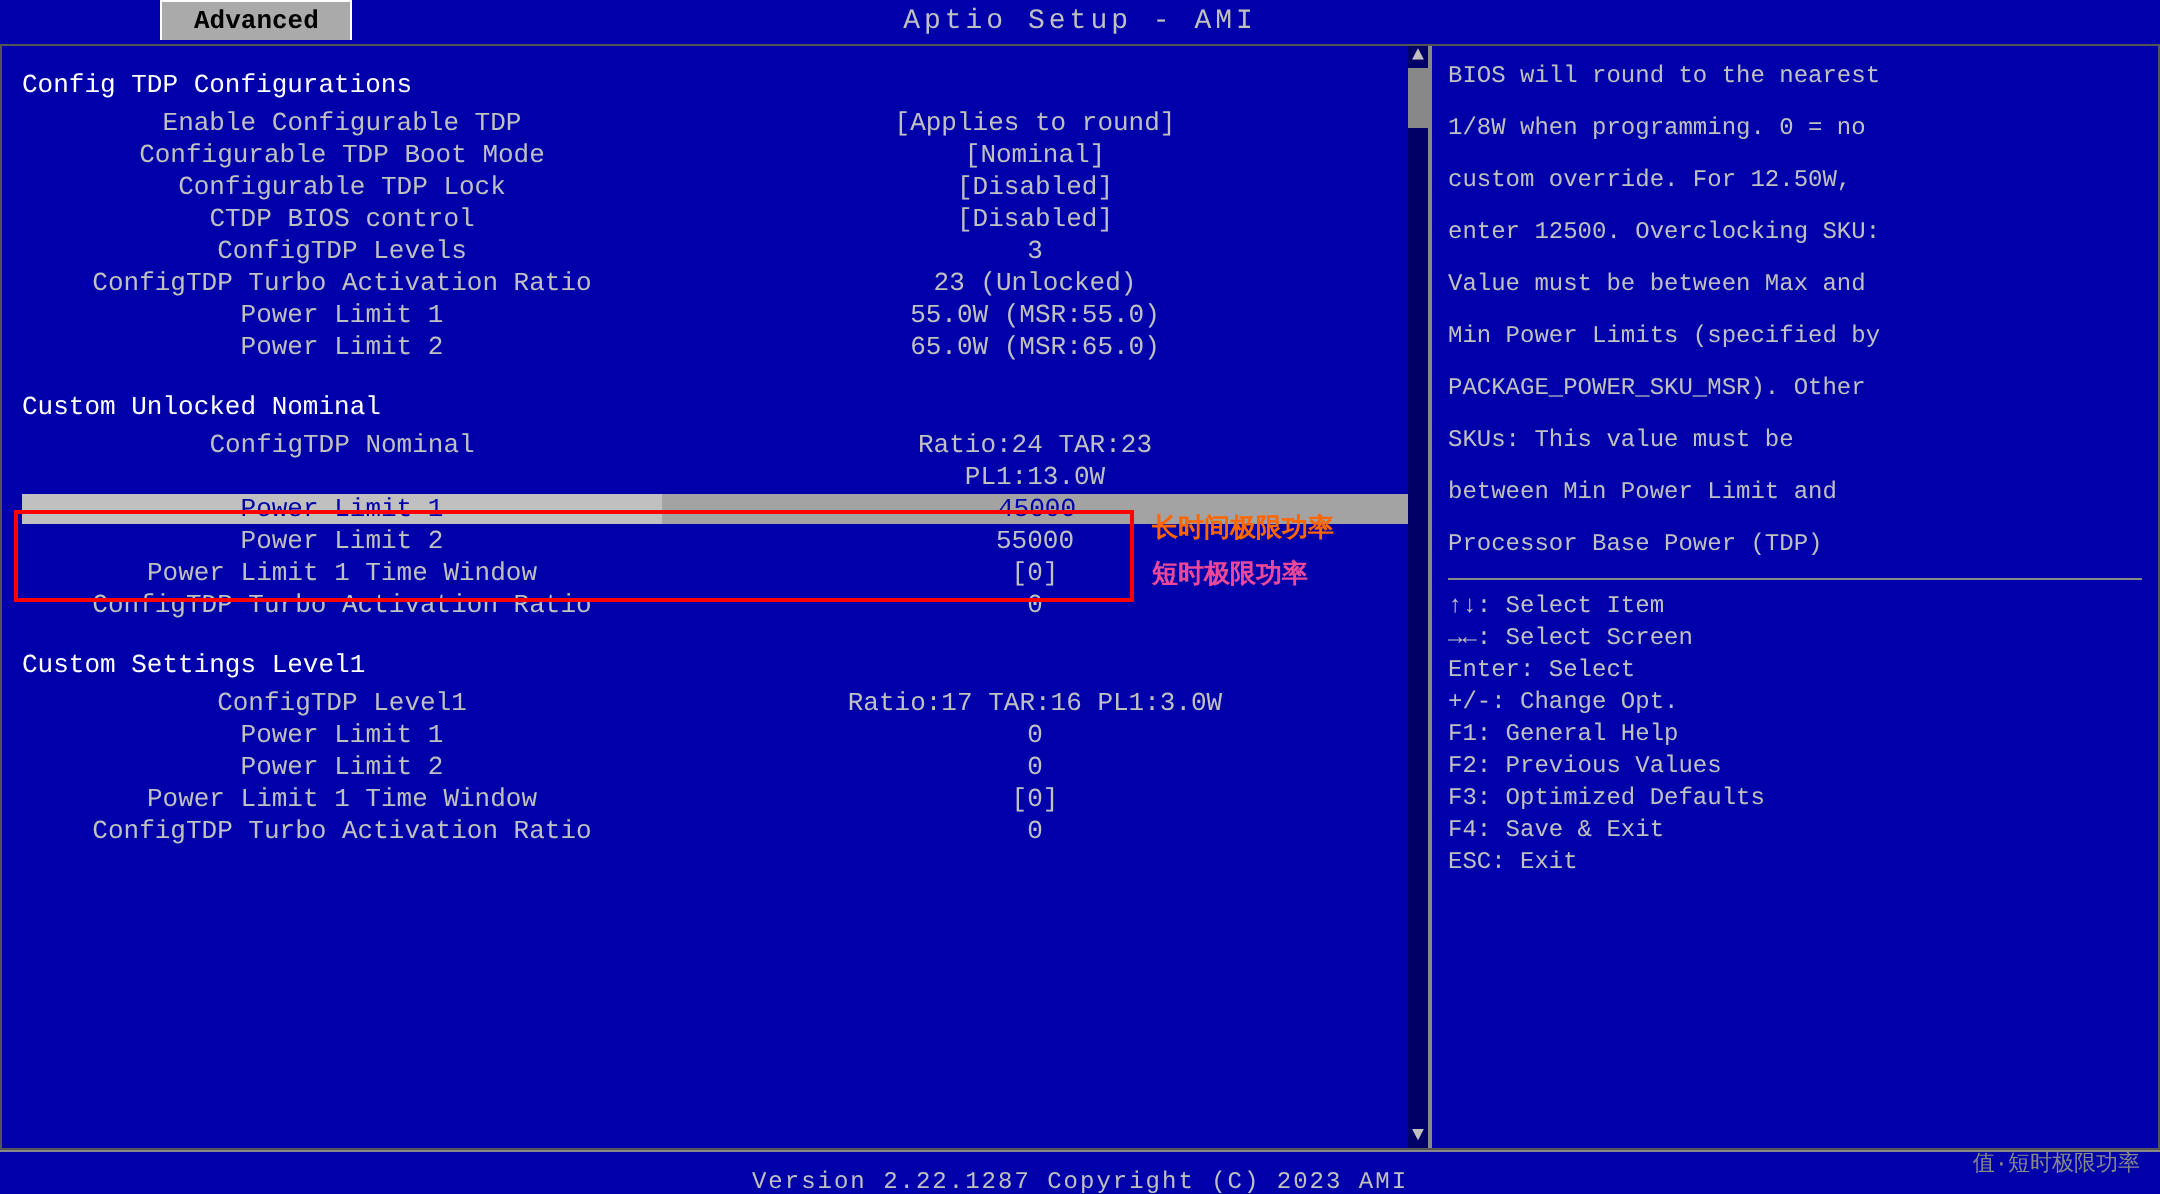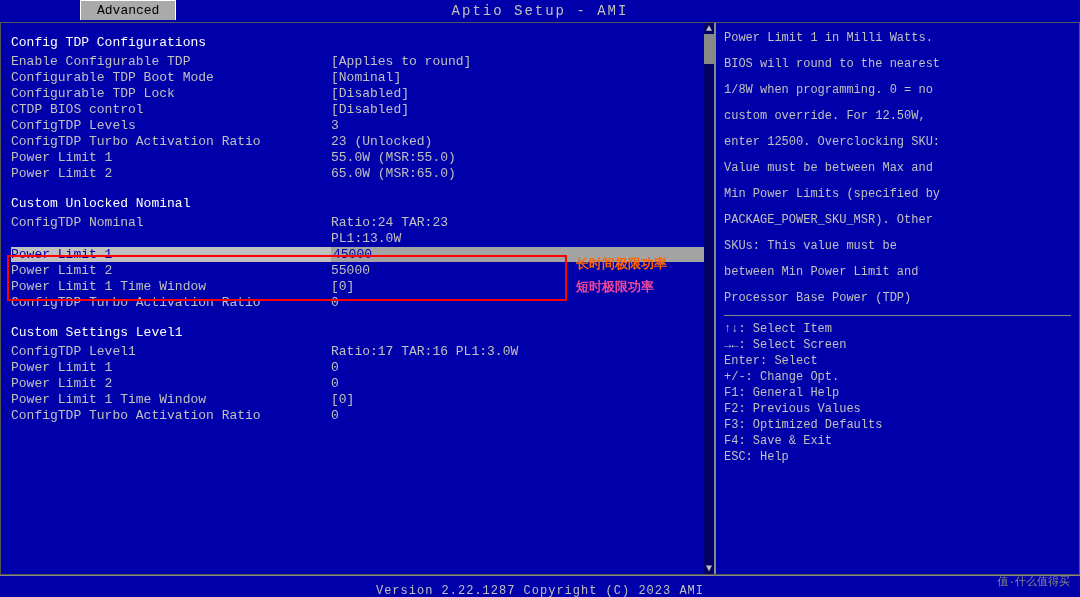--- a/index.html
+++ b/index.html
@@ -25,21 +25,21 @@
       position: relative;
     }
 
     #tab-advanced {
       position: absolute;
       left: 80px;
       top: 0;
       background: #aaaaaa;
       color: #000000;
       padding: 2px 16px;
-      font-weight: normal;
+      font-weight: bold;
       border-top: 1px solid #ffffff;
       border-left: 1px solid #ffffff;
       border-right: 1px solid #ffffff;
       font-size: 13px;
     }
 
     #title-bar {
       color: #c0c0c0;
       font-size: 14px;
       letter-spacing: 2px;
@@ -75,20 +75,21 @@
       color: #ffffff;
       font-size: 13px;
       margin-bottom: 4px;
       margin-top: 6px;
     }
 
     .config-row {
       display: flex;
       width: 100%;
       margin-bottom: 1px;
+      text-align: center;
     }
 
     .config-label {
       color: #c0c0c0;
       flex: 0 0 320px;
       font-size: 13px;
     }
 
     .config-value {
       color: #c0c0c0;
@@ -323,21 +324,20 @@
     <div id="scrollbar">
       <div class="scrollbar-arrow">▲</div>
       <div id="scrollbar-thumb"></div>
       <div style="flex:1"></div>
       <div class="scrollbar-arrow">▼</div>
     </div>
   </div>
 
   <div id="right-panel">
     <div id="help-text-block">
-      <div class="help-text">Power Limit 1 in Milli Watts.</div>
       <div class="help-text">BIOS will round to the nearest</div>
       <div class="help-text">1/8W when programming. 0 = no</div>
       <div class="help-text">custom override. For 12.50W,</div>
       <div class="help-text">enter 12500. Overclocking SKU:</div>
       <div class="help-text">Value must be between Max and</div>
       <div class="help-text">Min Power Limits (specified by</div>
       <div class="help-text">PACKAGE_POWER_SKU_MSR). Other</div>
       <div class="help-text">SKUs: This value must be</div>
       <div class="help-text">between Min Power Limit and</div>
       <div class="help-text">Processor Base Power (TDP)</div>
@@ -347,23 +347,23 @@
 
     <div id="key-help-block">
       <div class="key-help-row">↑↓: Select Item</div>
       <div class="key-help-row">→←: Select Screen</div>
       <div class="key-help-row">Enter: Select</div>
       <div class="key-help-row">+/-: Change Opt.</div>
       <div class="key-help-row">F1: General Help</div>
       <div class="key-help-row">F2: Previous Values</div>
       <div class="key-help-row">F3: Optimized Defaults</div>
       <div class="key-help-row">F4: Save &amp; Exit</div>
-      <div class="key-help-row">ESC: Help</div>
+      <div class="key-help-row">ESC: Exit</div>
     </div>
   </div>
 
 </div>
 
 <div id="bottom-bar">
   <span id="version-text">Version 2.22.1287 Copyright (C) 2023 AMI</span>
 </div>
 
-<div id="watermark">值·什么值得买</div>
+<div id="watermark">值·短时极限功率</div>
 
 </body></html>

